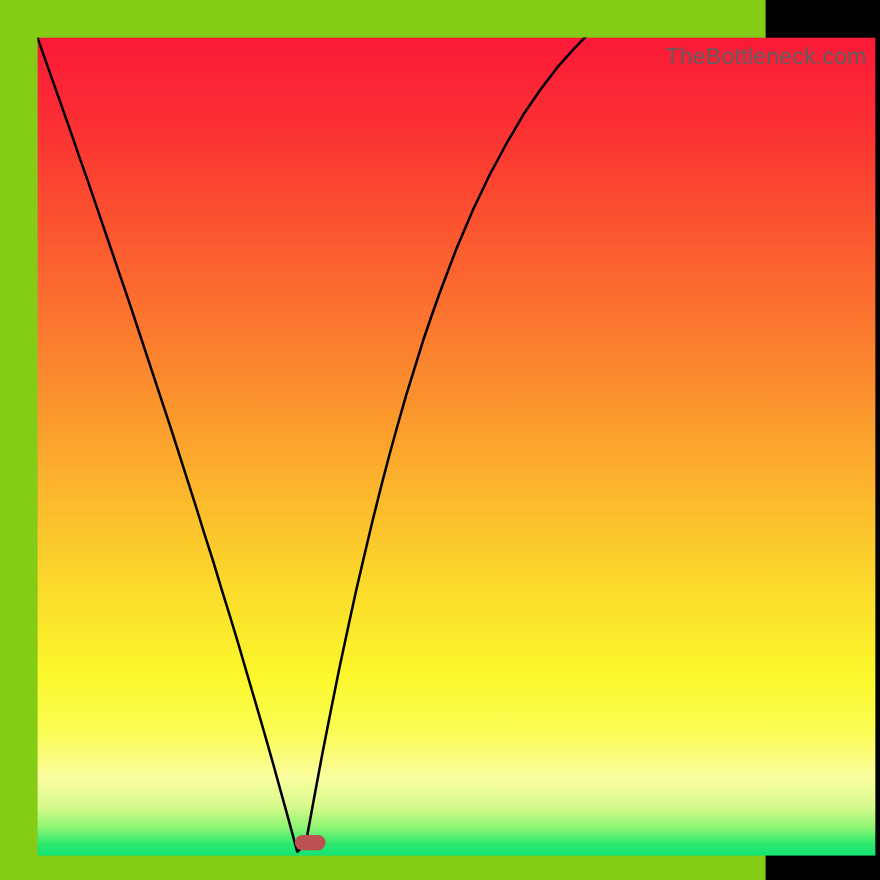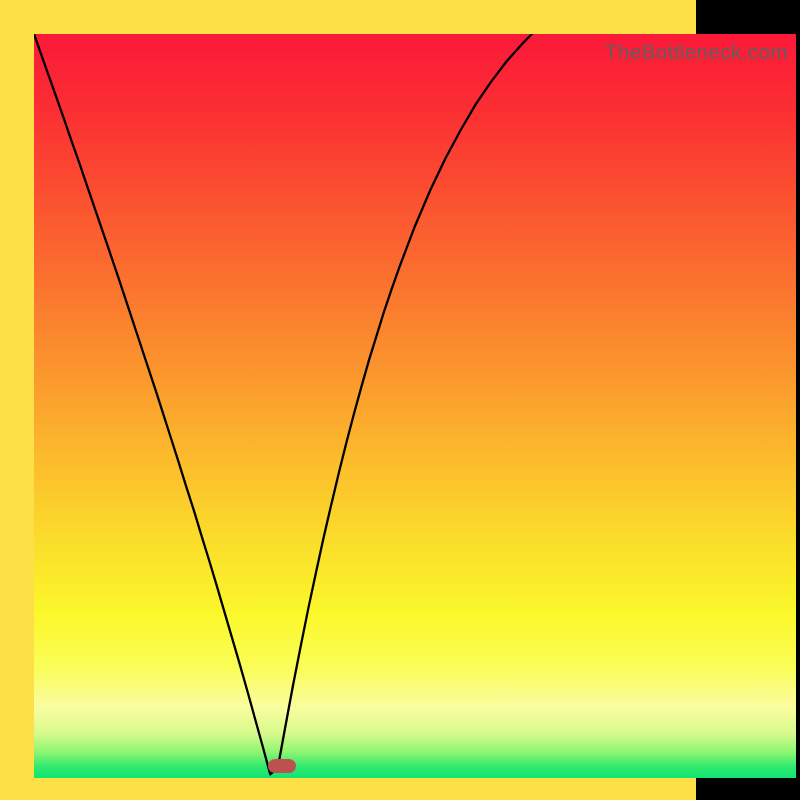--- a/index.html
+++ b/index.html
@@ -2,21 +2,21 @@
 <html><head>
 <meta charset="utf-8">
 <style>
   * { margin: 0; padding: 0; box-sizing: border-box; }
   html, body { width: 800px; height: 800px; overflow: hidden; }
   body { background: #000; font-family: Arial, Helvetica, sans-serif; }
   .frame {
     position: absolute;
     left: 0; top: 0;
     width: 696px; height: 800px;
-    background: #fde047;
+    background: #84cc16;
   }
   .plot {
     position: absolute;
     left: 34px;
     top: 34px;
     width: 762px;
     height: 744px;
     overflow: hidden;
   }
   .grad {

